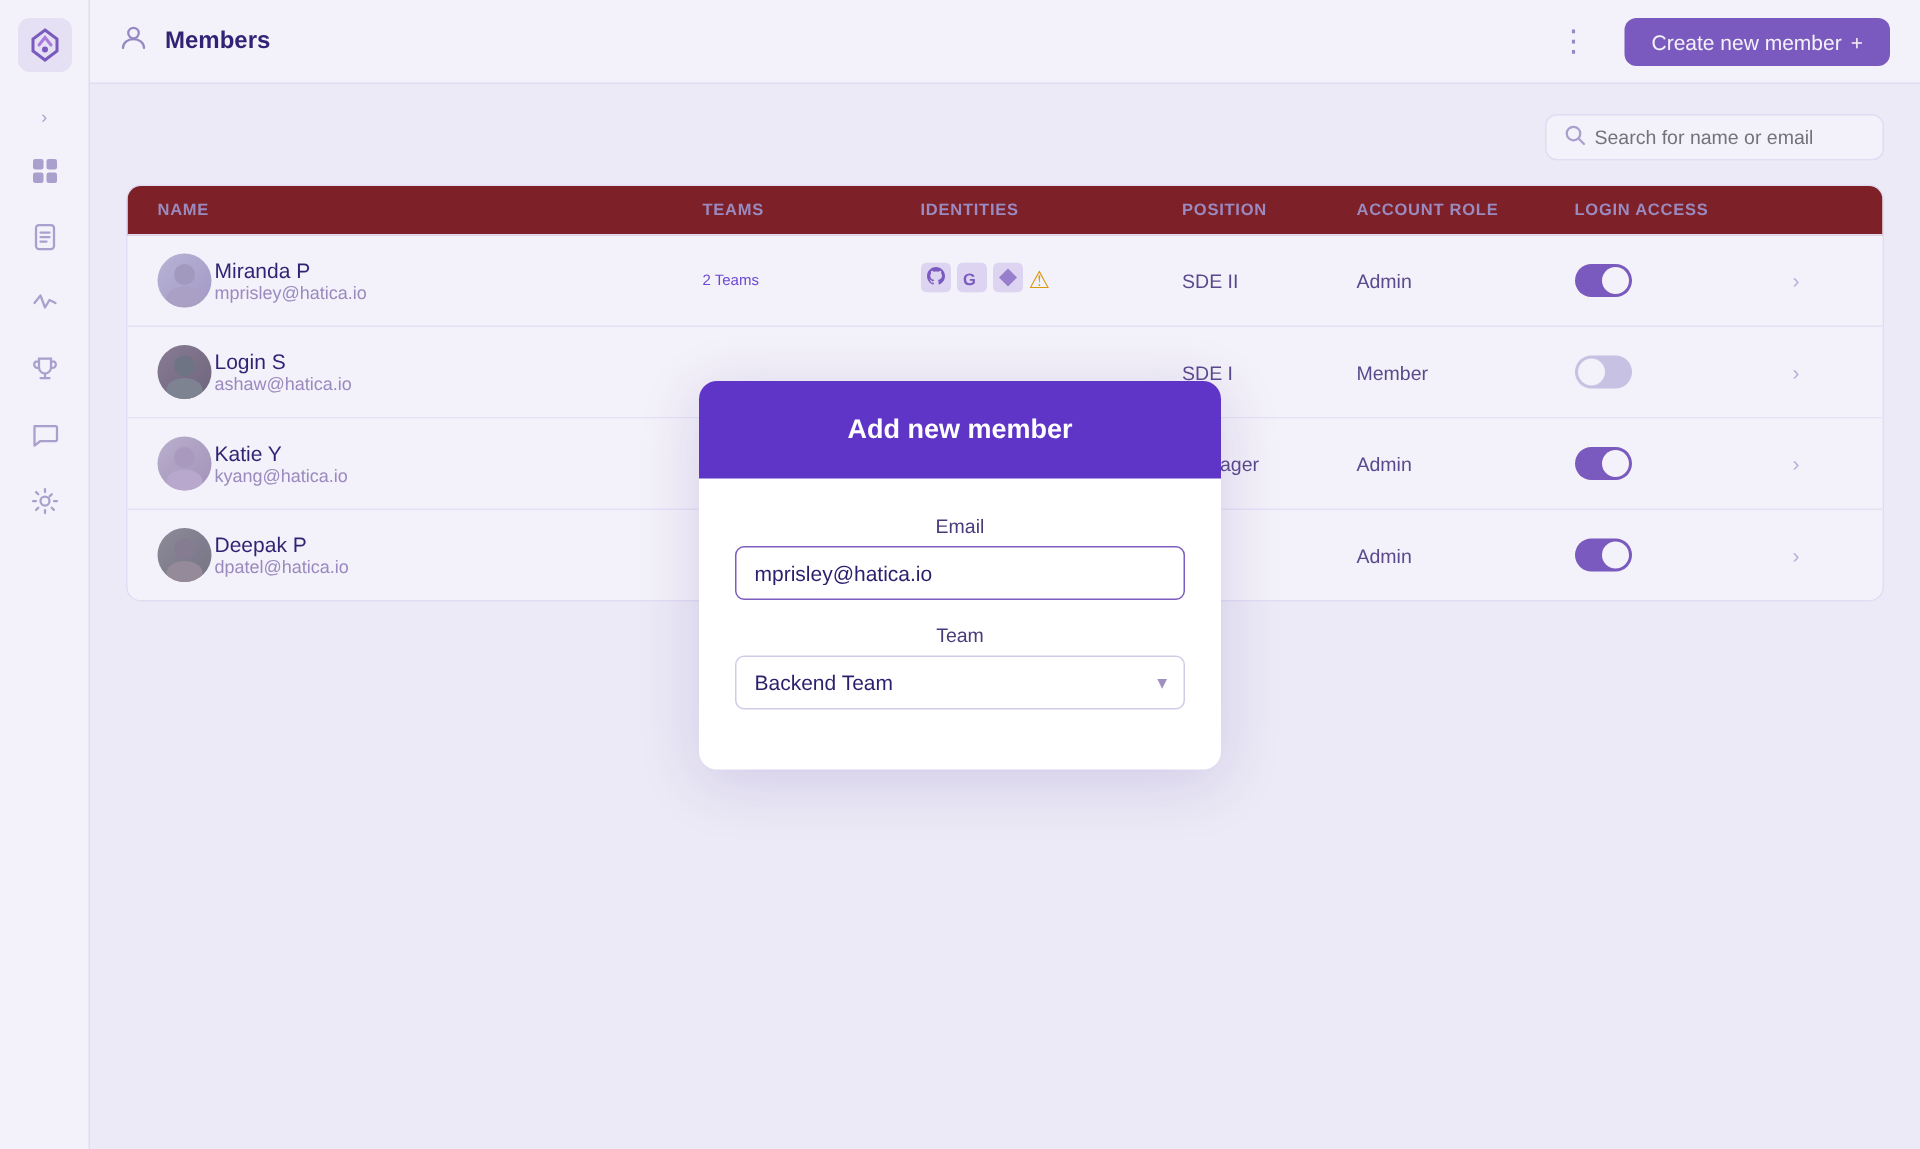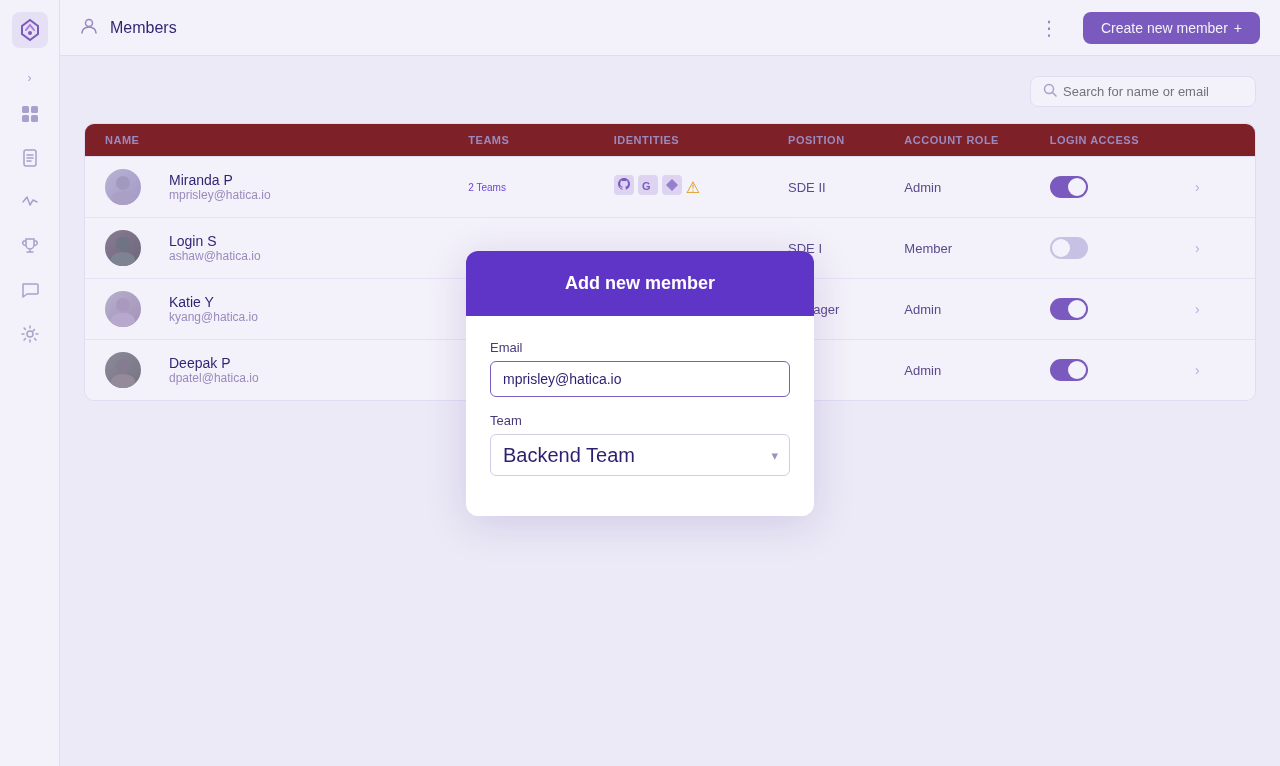--- a/index.html
+++ b/index.html
@@ -13,40 +13,40 @@
     .logo { width: 36px; height: 36px; margin-bottom: 8px; }
     .nav-icon { width: 36px; height: 36px; display: flex; align-items: center; justify-content: center; border-radius: 8px; cursor: pointer; color: #b0a8d0; font-size: 18px; }
     .sidebar-expand { width: 20px; height: 20px; display: flex; align-items: center; justify-content: center; color: #b0a8d0; cursor: pointer; font-size: 12px; margin-top: 4px; }
 
     
     .main { flex: 1; display: flex; flex-direction: column; background: #f8f8fc; }
 
     
     .topbar { height: 56px; background: #fff; border-bottom: 1px solid #ede8fa; display: flex; align-items: center; padding: 0 20px; gap: 12px; }
     .topbar-icon { color: #9b8ec4; font-size: 16px; }
-    .topbar-title { font-size: 16px; font-weight: 400; color: #2d1f6e; flex: 1; }
+    .topbar-title { font-size: 16px; font-weight: 700; color: #2d1f6e; flex: 1; }
     .topbar-more { color: #9b8ec4; font-size: 20px; cursor: pointer; margin-right: 12px; }
     .create-btn { background: #7c5cbf; color: #fff; border: none; border-radius: 8px; padding: 8px 18px; font-size: 14px; font-weight: 500; cursor: pointer; display: flex; align-items: center; gap: 6px; }
 
     
     .content { flex: 1; padding: 20px 24px; position: relative; }
 
     
     .search-bar { display: flex; justify-content: flex-end; margin-bottom: 16px; }
     .search-input-wrap { display: flex; align-items: center; gap: 6px; border: 1px solid #ede8fa; border-radius: 8px; padding: 6px 12px; background: #fff; }
     .search-input-wrap input { border: none; outline: none; font-size: 13px; color: #888; background: transparent; width: 180px; }
     .search-input-wrap .search-icon-svg { color: #b0a8d0; font-size: 14px; }
 
     
     .table-wrap { background: #fff; border-radius: 10px; border: 1px solid #ede8fa; overflow: hidden; }
     .table-header { display: grid; grid-template-columns: 2.5fr 1fr 1.2fr 0.8fr 1fr 1fr 40px; padding: 10px 20px; background: #7f1d1d; border-bottom: 1px solid #ede8fa; }
     .table-header span { font-size: 11px; font-weight: 600; color: #a090c0; text-transform: uppercase; letter-spacing: 0.5px; }
     .table-row { display: grid; grid-template-columns: 2.5fr 1fr 1.2fr 0.8fr 1fr 1fr 40px; padding: 12px 20px; border-bottom: 1px solid #f2eefb; align-items: center; background: #fff; }
     .table-row:last-child { border-bottom: none; }
-    .member-info { display: flex; align-items: center; gap: 28px; }
+    .member-info { display: flex; align-items: center; gap: 2px; }
     .avatar { width: 36px; height: 36px; border-radius: 50%; background: #c8c0dc; overflow: hidden; display: flex; align-items: center; justify-content: center; font-size: 13px; color: #fff; font-weight: 600; flex-shrink: 0; }
     .member-name { font-size: 14px; font-weight: 500; color: #2d1f6e; }
     .member-email { font-size: 12px; color: #a090c0; }
     .teams-badge { font-size: 10px; color: #6c47d8; }
     .identities-wrap { display: flex; gap: 4px; align-items: center; }
     .position-text { font-size: 13px; color: #5a4a8a; }
     .role-text { font-size: 13px; color: #5a4a8a; }
 
     
     .toggle { width: 38px; height: 22px; border-radius: 11px; position: relative; cursor: pointer; }
@@ -57,23 +57,23 @@
     .toggle.off .toggle-knob { left: 2px; }
     .row-arrow { color: #c0b8e0; font-size: 14px; cursor: pointer; }
 
     
     .overlay { position: fixed; inset: 0; background: rgba(100, 80, 180, 0.08); z-index: 100; display: flex; align-items: center; justify-content: center; }
 
     
     .modal { background: #fff; border-radius: 12px; width: 348px; overflow: hidden; box-shadow: 0 8px 40px rgba(80, 50, 160, 0.18); }
     .modal-header { background: #5e35c7; color: #fff; text-align: center; padding: 22px; font-size: 18px; font-weight: 600; }
     .modal-body { padding: 24px; }
-    .form-label { font-size: 13px; color: #4a3a7a; font-weight: 500; margin-bottom: 6px; display: block; }
+    .form-label { font-size: 13px; color: #4a3a7a; font-weight: 500; margin-bottom: 6px; display: block; text-align: center; }
     .form-input { width: 100%; border: 1.5px solid #7c5cbf; border-radius: 6px; padding: 9px 12px; font-size: 14px; color: #2d1f6e; outline: none; background: #fff; }
-    .form-select { width: 100%; border: 1px solid #d0cce8; border-radius: 6px; padding: 9px 12px; font-size: 20px; color: #2d1f6e; outline: none; background: #fff; appearance: none; cursor: pointer; }
+    .form-select { width: 100%; border: 1px solid #d0cce8; border-radius: 6px; padding: 9px 12px; font-size: 14px; color: #2d1f6e; outline: none; background: #fff; appearance: none; cursor: pointer; }
     .select-wrap { position: relative; }
     .select-wrap::after { content: '▾'; position: absolute; right: 12px; top: 50%; transform: translateY(-50%); color: #a090c0; pointer-events: none; font-size: 13px; }
     .form-group { margin-bottom: 16px; }
     .modal-footer { display: flex; justify-content: flex-end; gap: 10px; padding: 16px 24px; border-top: 1px solid #f0ecfc; }
     .btn-cancel { padding: 9px 20px; border: 1px solid #d0cce8; border-radius: 6px; background: #fff; font-size: 14px; color: #4a3a7a; cursor: pointer; }
     .btn-add { padding: 9px 20px; border-radius: 6px; background: #5e35c7; color: #fff; border: none; font-size: 14px; font-weight: 600; cursor: pointer; }
 
     
     .av-miranda { background: linear-gradient(135deg, #c0bcd8, #a8a0c8); }
     .av-adam { background: linear-gradient(135deg, #8a8090, #706878); }

